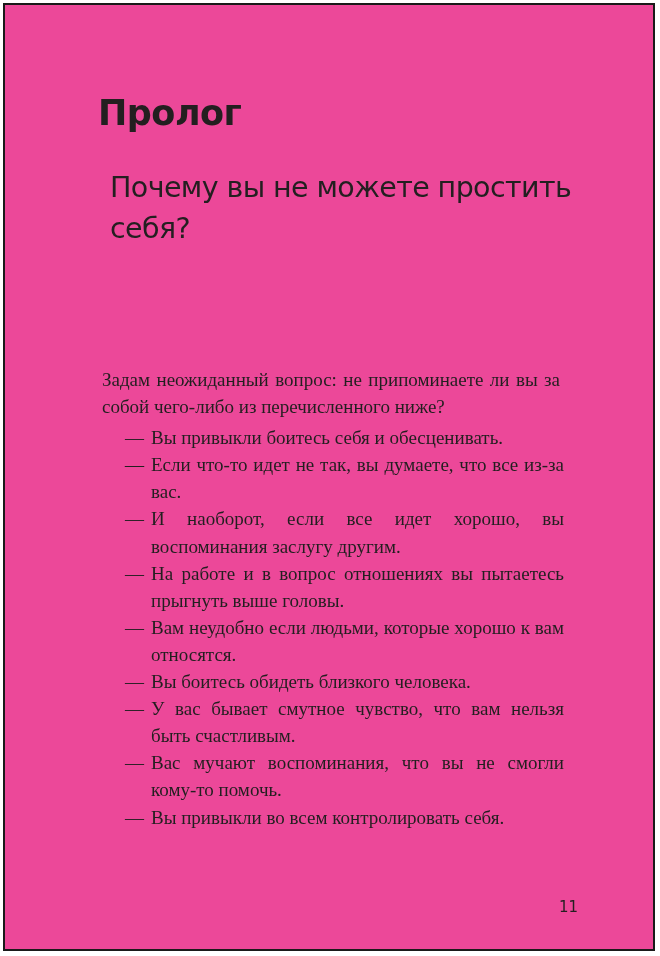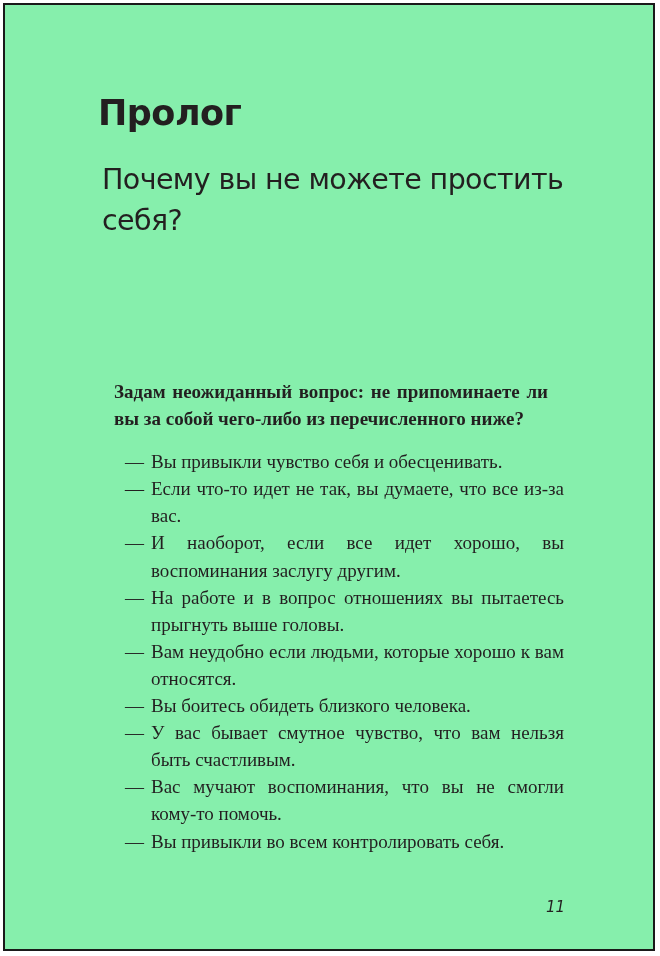--- a/index.html
+++ b/index.html
@@ -13,21 +13,21 @@
       position: relative;
       overflow: hidden;
     }
     .page {
       position: absolute;
       left: 3px;
       top: 3px;
       width: 652px;
       height: 948px;
       border: 2px solid #1a1a1a;
-      background: #86efac;
+      background: #ec4899;
       box-sizing: border-box;
     }
     .content {
       position: absolute;
       left: 93px;
       top: 0;
       width: 466px;
       color: #231f20;
     }
     .chapter-title {
@@ -40,81 +40,79 @@
       font-size: 35px;
       line-height: 44px;
       letter-spacing: -0.5px;
       white-space: nowrap;
     }
     .chapter-subtitle {
       position: absolute;
       left: 0;
       top: 150px;
       width: 470px;
-      margin: 4px;
+      margin: 12px;
       font-family: "DejaVu Sans", sans-serif;
       font-weight: normal;
       font-size: 28.5px;
       line-height: 41px;
       letter-spacing: -0.6px;
     }
     .body {
       position: absolute;
       left: 0;
       top: 357px;
       width: 466px;
       font-family: "Liberation Serif", serif;
       font-size: 19px;
       line-height: 27.1px;
     }
     .intro {
-      margin: 16px;
+      margin: 4px;
       text-align: justify;
       text-align-last: left;
-      font-weight: bold;
     }
     .list {
       list-style: none;
       margin: 0;
       padding: 0;
     }
     .list-item {
       position: relative;
       padding-left: 53px;
       margin: 0;
       text-align: justify;
       text-align-last: left;
     }
     .dash {
       position: absolute;
       left: 27px;
       top: 0;
     }
     .page-number {
       position: absolute;
-      left: 541px;
+      left: 554px;
       top: 893px;
       font-family: "DejaVu Sans", sans-serif;
       font-size: 15px;
       color: #231f20;
-      font-style: italic;
     }
   </style>
 </head>
 <body>
 
 <div class="page">
   <div class="content">
     <h1 class="chapter-title">Пролог</h1>
     <h2 class="chapter-subtitle">Почему вы не можете простить себя?</h2>
 
     <div class="body">
       <p class="intro">Задам неожиданный вопрос: не припоминаете ли вы за собой чего-либо из перечисленного ниже?</p>
       <ul class="list">
-        <li class="list-item"><span class="dash">—</span><span>Вы привыкли чувство себя и обесценивать.</span></li>
+        <li class="list-item"><span class="dash">—</span><span>Вы привыкли боитесь себя и обесценивать.</span></li>
         <li class="list-item"><span class="dash">—</span></li>
         <li class="list-item"><span class="dash">—</span><span>Если что-то идет не так, вы думаете, что все из-за вас.</span></li>
         <li class="list-item"><span class="dash">—</span><span>И наоборот, если все идет хорошо, вы воспоминания заслугу другим.</span></li>
         <li class="list-item"><span class="dash">—</span><span>На работе и в вопрос отношениях вы пытаетесь прыгнуть выше головы.</span></li>
         <li class="list-item"><span class="dash">—</span><span>Вам неудобно если людьми, которые хорошо к вам относятся.</span></li>
         <li class="list-item"><span class="dash">—</span><span>Вы боитесь обидеть близкого человека.</span></li>
         <li class="list-item"><span class="dash">—</span><span>У вас бывает смутное чувство, что вам нельзя быть счастливым.</span></li>
         <li class="list-item"><span class="dash">—</span><span>Вас мучают воспоминания, что вы не смогли кому-то помочь.</span></li>
         <li class="list-item"><span class="dash">—</span><span>Вы привыкли во всем контролировать себя.</span></li>
       </ul>

